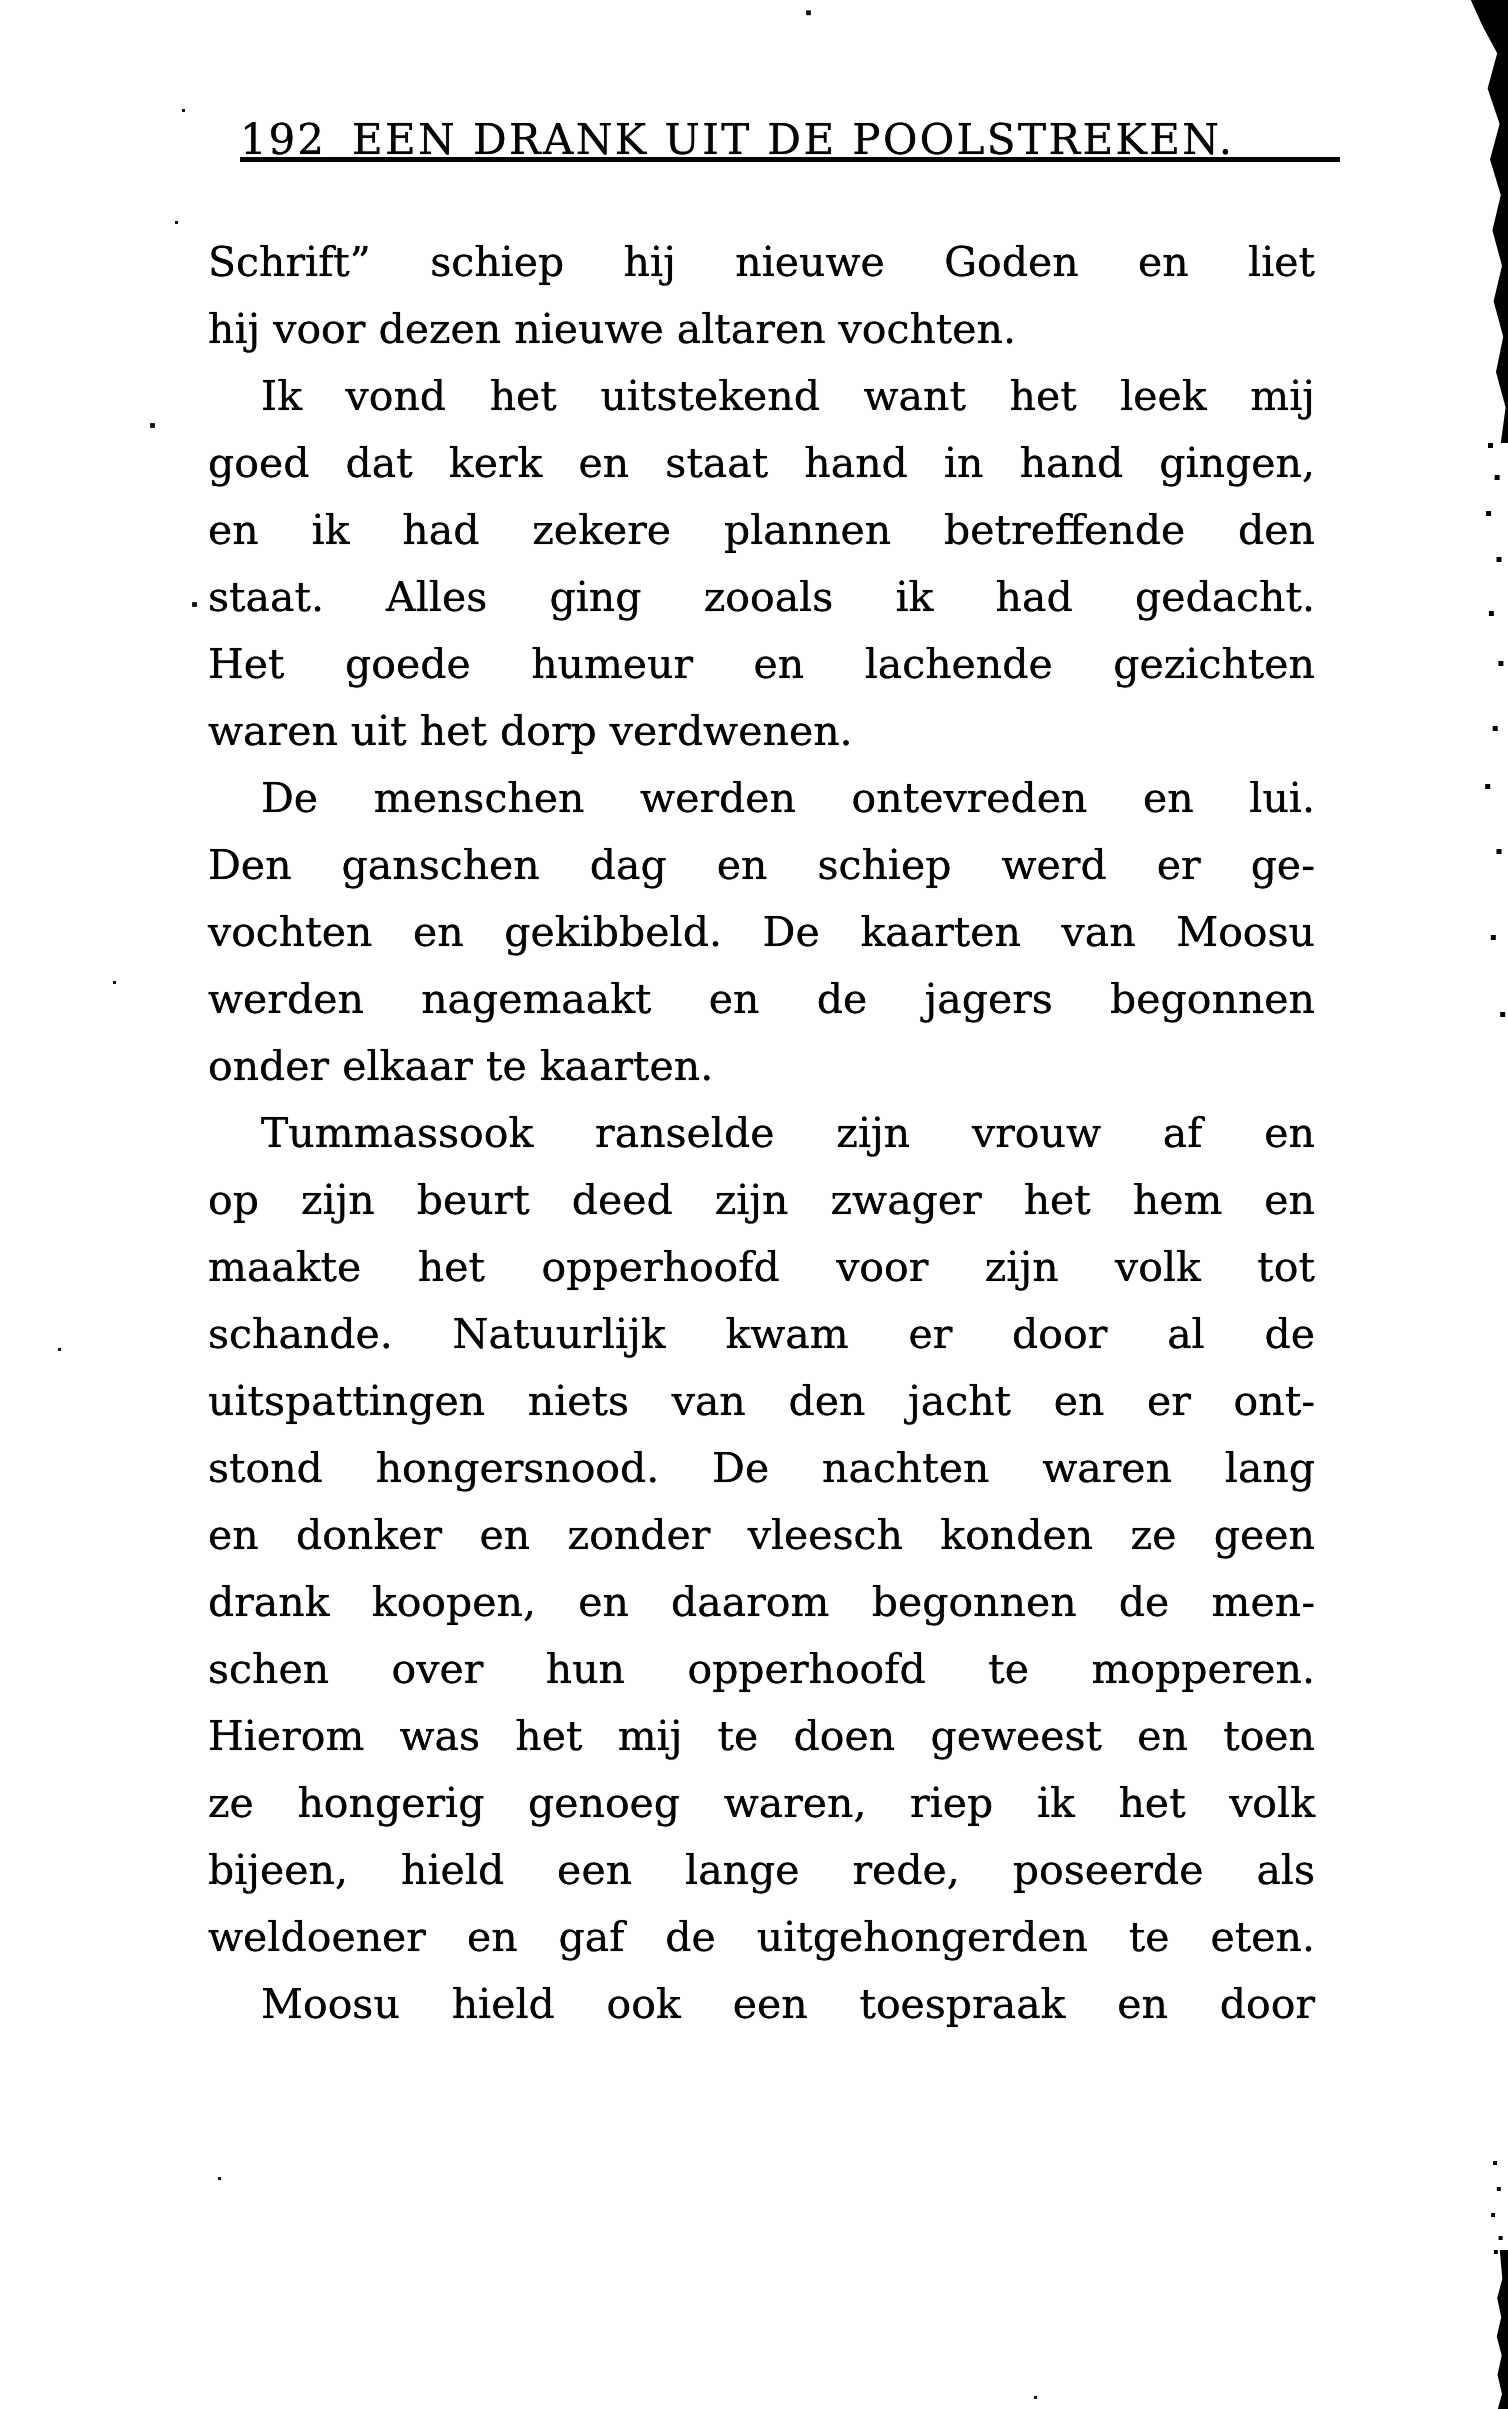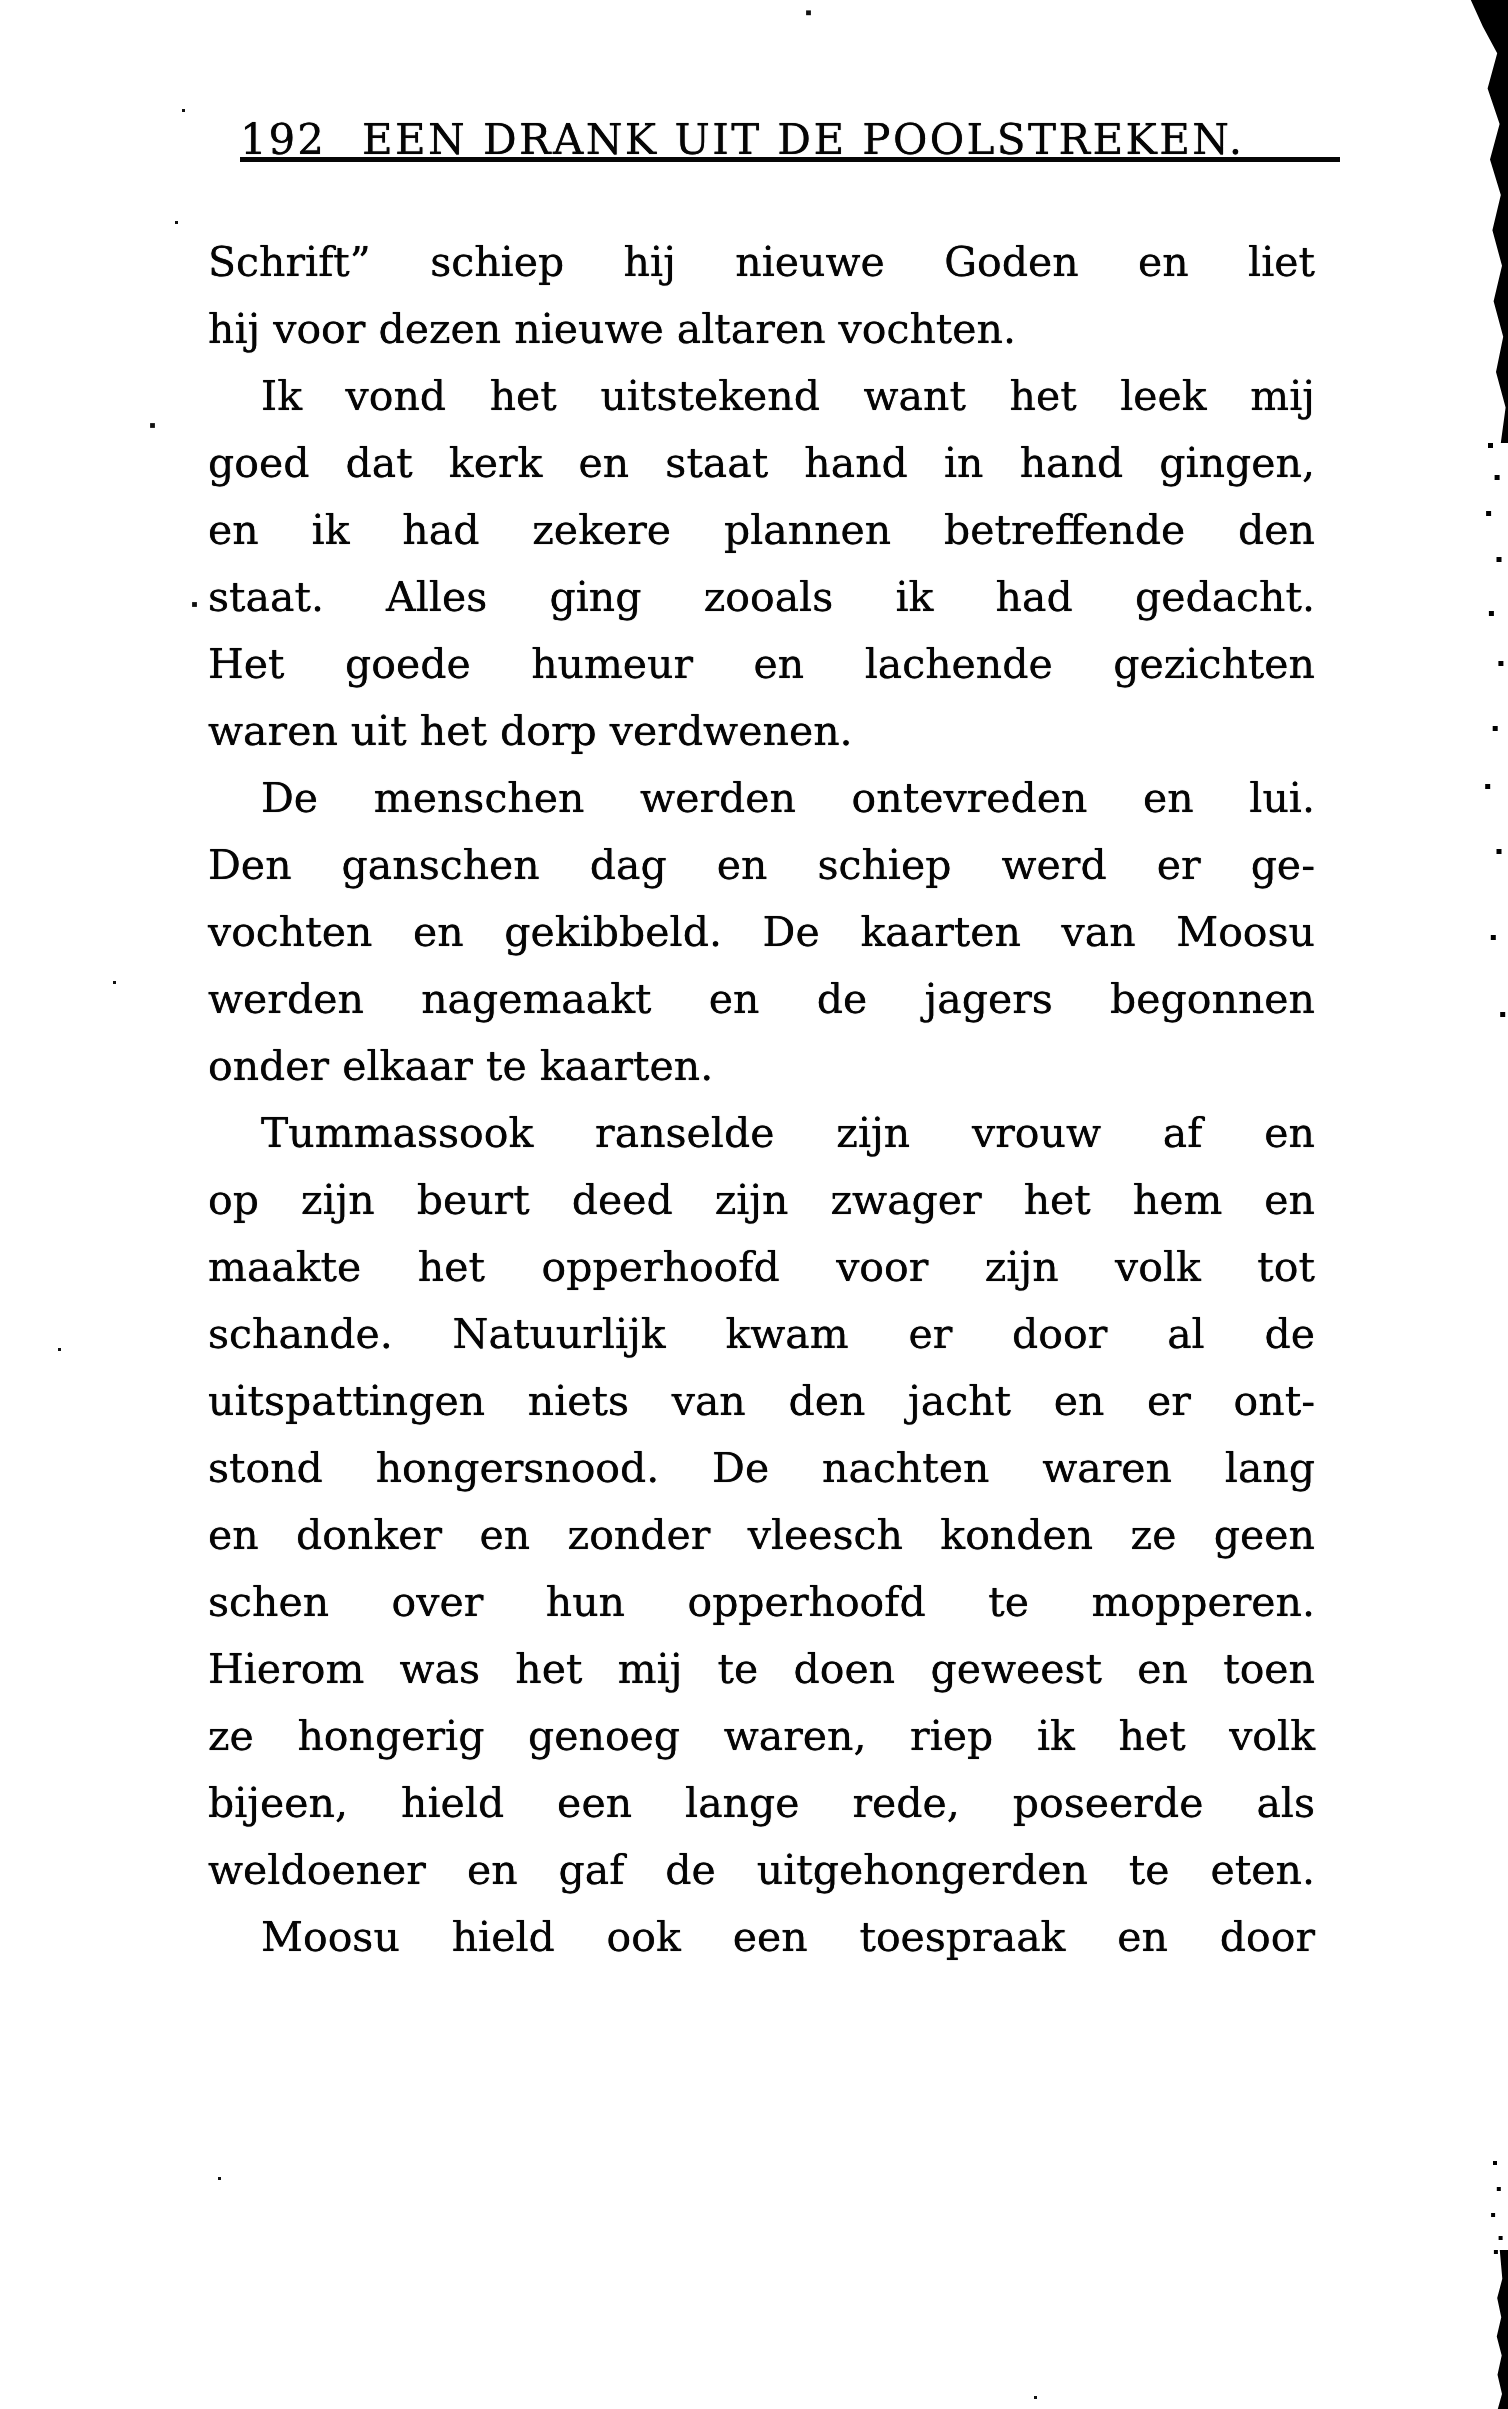--- a/index.html
+++ b/index.html
@@ -17,21 +17,21 @@
     color: #050505;
   }
   
   .header {
     position: absolute;
     left: 240px;
     top: 92px;
     width: 1102px;
     display: flex;
     align-items: baseline;
-    gap: 36px;
+    gap: 26px;
     font-size: 42px;
     letter-spacing: 1.9px;
     white-space: nowrap;
     text-shadow: 0 0 0.7px currentColor;
   }
   .header .running-title {
     letter-spacing: 2.4px;
     margin-top: 23px;
   }
   .rule {
@@ -164,20 +164,21 @@
       <div class="line justify">vochten en gekibbeld. De kaarten van Moosu</div>
       <div class="line justify">werden nagemaakt en de jagers begonnen</div>
       <div class="line">onder elkaar te kaarten.</div>
       <div class="line justify indent">Tummassook ranselde zijn vrouw af en</div>
       <div class="line justify">op zijn beurt deed zijn zwager het hem en</div>
       <div class="line justify">maakte het opperhoofd voor zijn volk tot</div>
       <div class="line justify">schande. Natuurlijk kwam er door al de</div>
       <div class="line justify">uitspattingen niets van den jacht en er ont-</div>
       <div class="line justify">stond hongersnood. De nachten waren lang</div>
       <div class="line justify">en donker en zonder vleesch konden ze geen</div>
+      <div class="line justify">drank koopen, en daarom begonnen de men-</div>
       <div class="line justify">schen over hun opperhoofd te mopperen.</div>
       <div class="line justify">Hierom was het mij te doen geweest en toen</div>
       <div class="line justify">ze hongerig genoeg waren, riep ik het volk</div>
       <div class="line justify">bijeen, hield een lange rede, poseerde als</div>
       <div class="line justify">weldoener en gaf de uitgehongerden te eten.</div>
       <div class="line justify indent">Moosu hield ook een toespraak en door</div>
     </div>
 
   <div class="edge-top"></div>
   <div class="edge-mid-speckles"></div>

